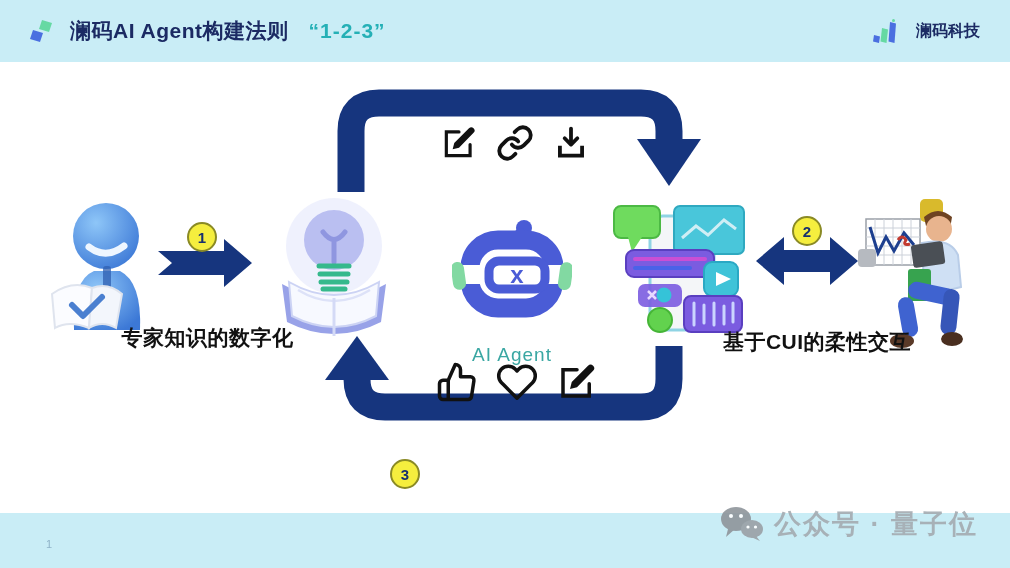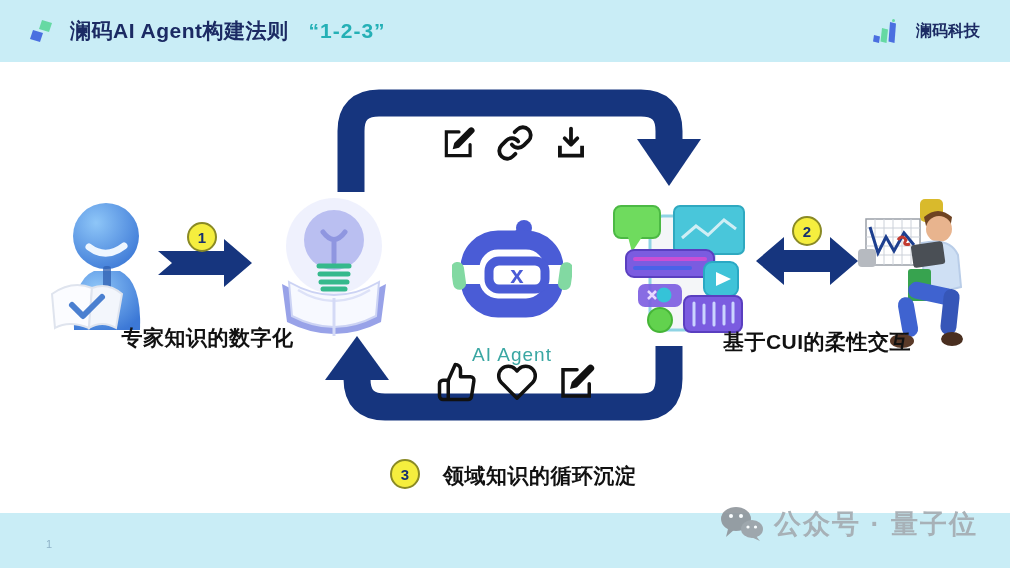--- a/index.html
+++ b/index.html
@@ -212,21 +212,20 @@
   </div>
   <div class="badge" style="left:792px; top:216px;">
     <span>2</span>
   </div>
   <div class="badge" style="left:390px; top:459px;">
     <span>3</span>
   </div>
 
   <div class="step-label center" style="left:115px; top:324px; width:185px;">专家知识的数字化</div>
   <div class="step-label center" style="left:710px; top:328px; width:214px;">基于CUI的柔性交互</div>
-  <div class="step-label" style="left:443px; top:462px;">领域知识的循环沉淀</div>
 
   <div class="bottom-strip"></div>
   <div class="page-number">1</div>
   <div class="watermark">
     <svg width="44" height="36" viewBox="0 0 44 36">
       <ellipse cx="16" cy="13" rx="15" ry="12" fill="#8f959b"></ellipse>
       <polygon points="8,23 15,23 6,31" fill="#8f959b"></polygon>
       <circle cx="11" cy="10" r="2" fill="#fff"></circle>
         <circle cx="21" cy="10" r="2" fill="#fff"></circle>
       <ellipse cx="32" cy="23" rx="11" ry="9" fill="#9aa0a6"></ellipse>

